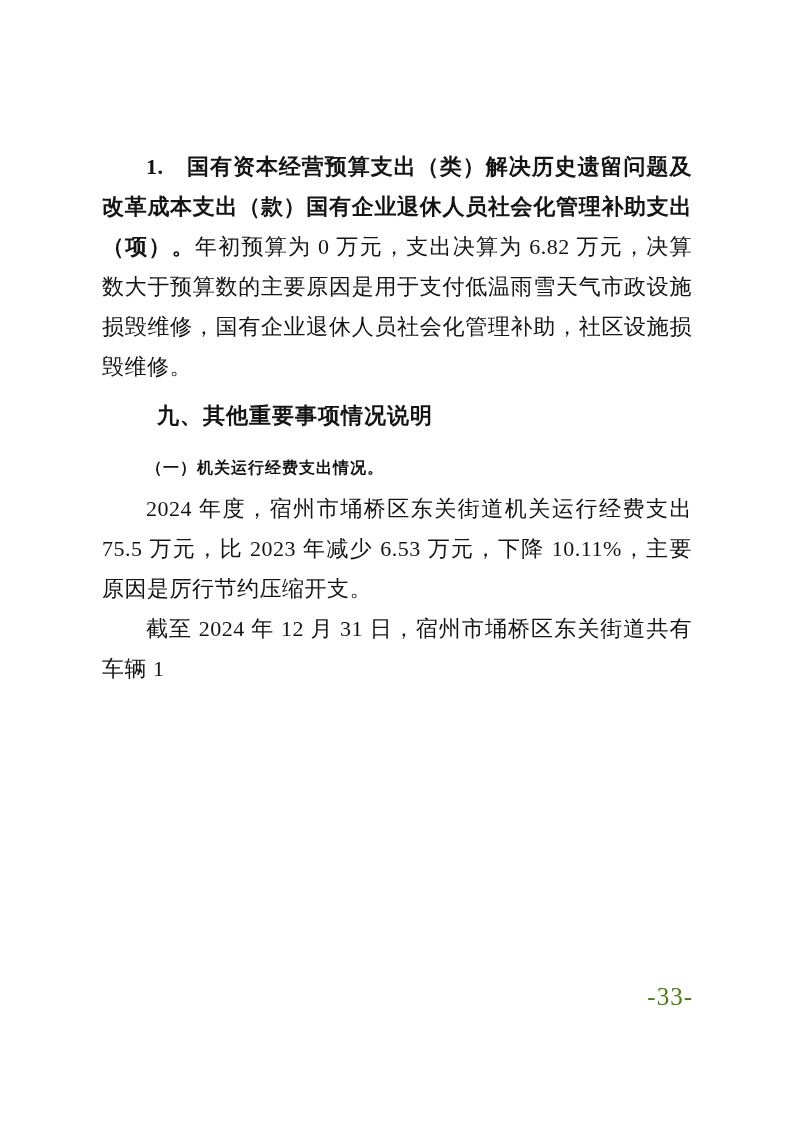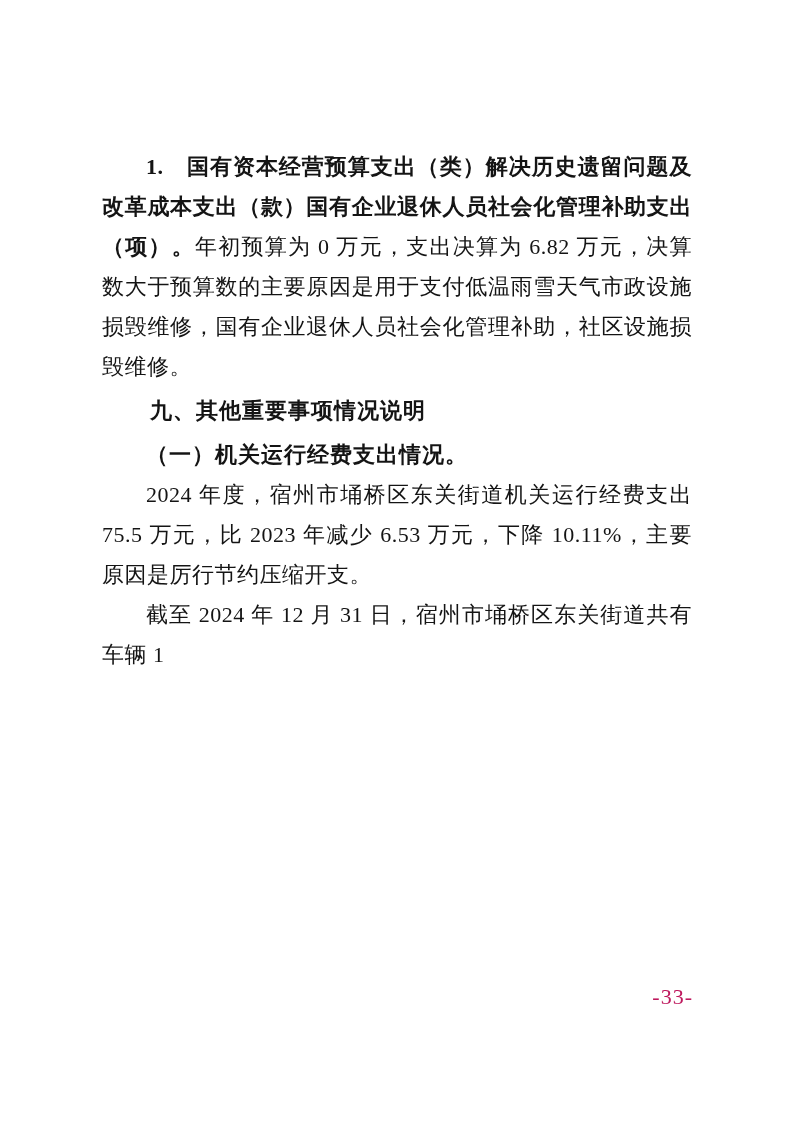--- a/index.html
+++ b/index.html
@@ -29,44 +29,45 @@
     letter-spacing: 0.5px;
   }
   .para {
     margin: 0;
     text-indent: 44px;
   }
   .lead-bold {
     font-weight: bold;
   }
   .heading-main {
-    margin: 4px;
+    margin: 11px;
     text-indent: 44px;
     font-size: 22px;
     line-height: 40px;
     font-weight: bold;
-    font-family: Liberation Serif, serif;
+    font-family: Liberation Mono, monospace;
     letter-spacing: 1px;
   }
   .heading-sub {
     margin: 0;
     text-indent: 44px;
-    font-size: 22px;
+    font-size: 16px;
     line-height: 40px;
     font-weight: bold;
     letter-spacing: 1px;
+    font-family: Liberation Mono, monospace;
   }
   .page-number {
     position: absolute;
     top: 986px;
     right: 100px;
-    font-size: 22px;
+    font-size: 25px;
     line-height: 22px;
     font-family: "Liberation Serif", serif;
-    color: #be185d;
+    color: #4d7c0f;
     letter-spacing: 1px;
     text-align: center;
   }
 </style>
 </head>
 <body>
 
 <div class="page">
   <div class="content">
 

